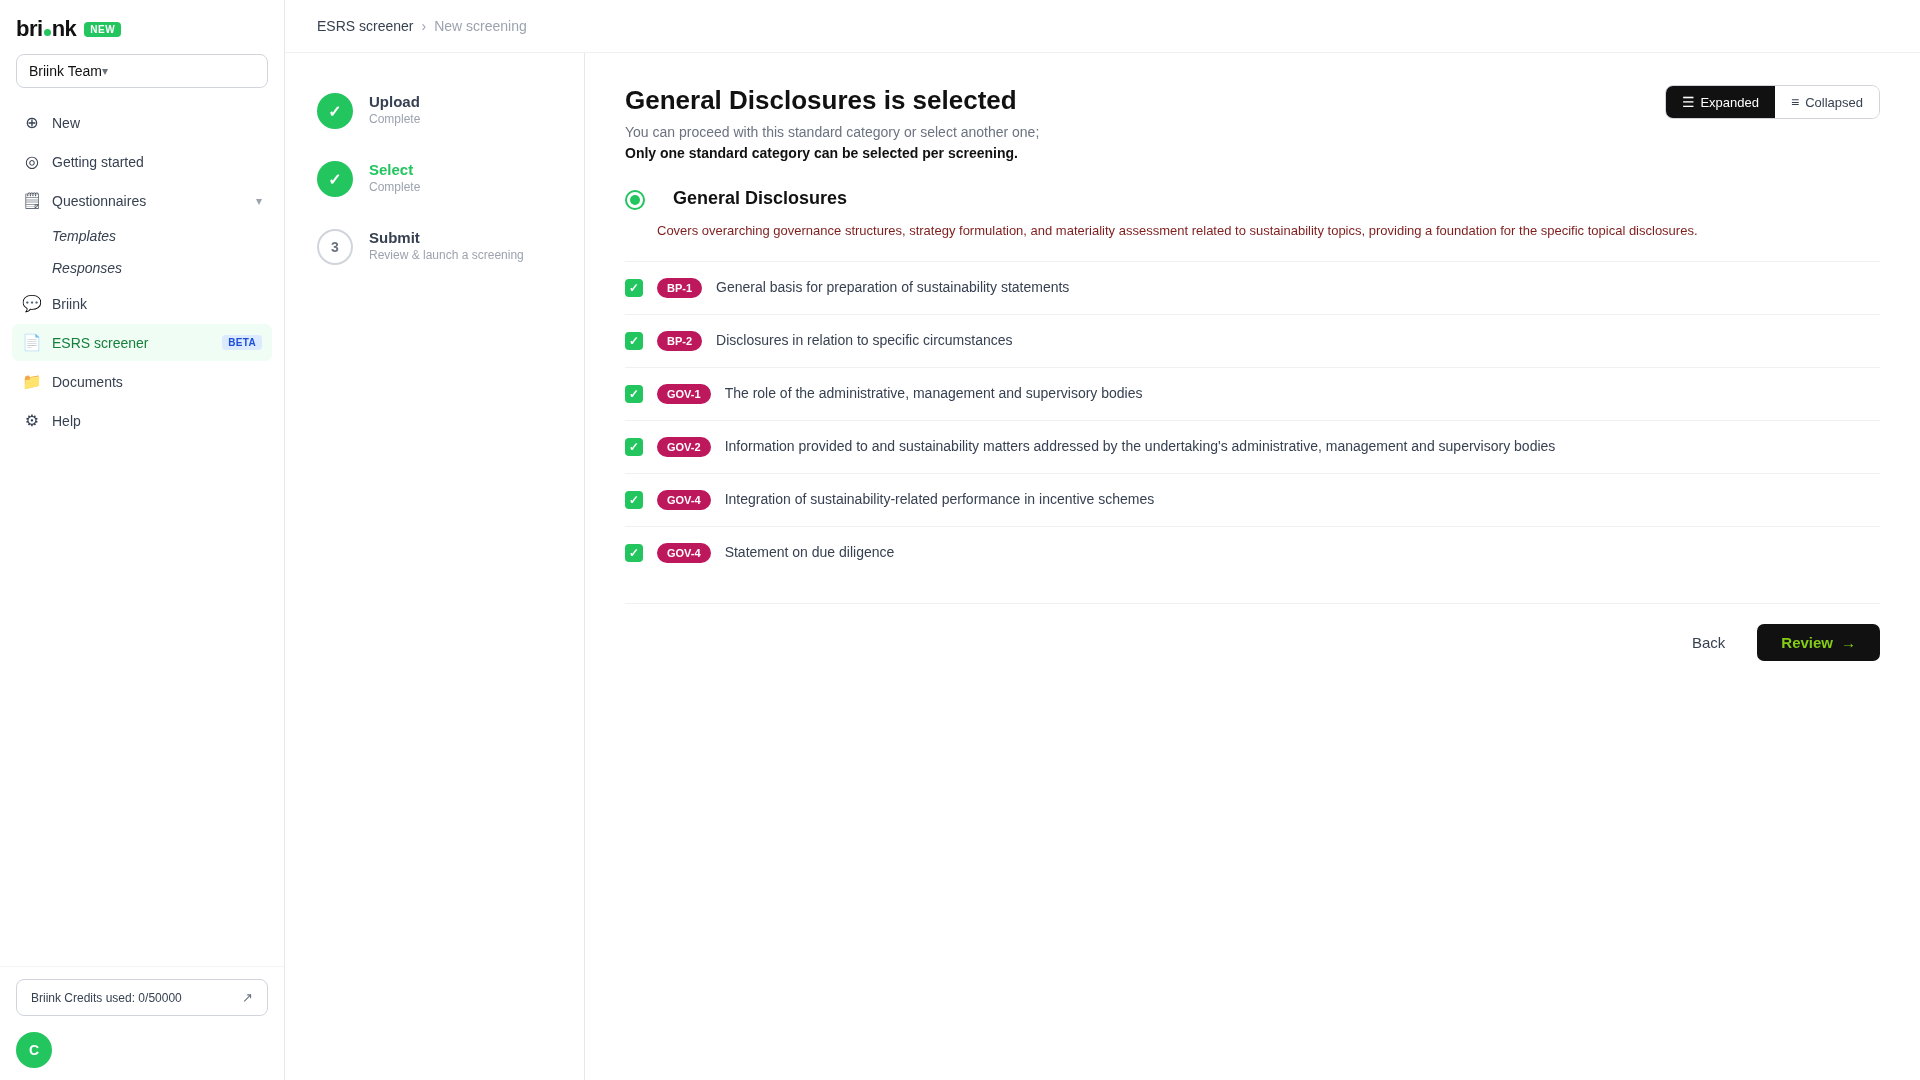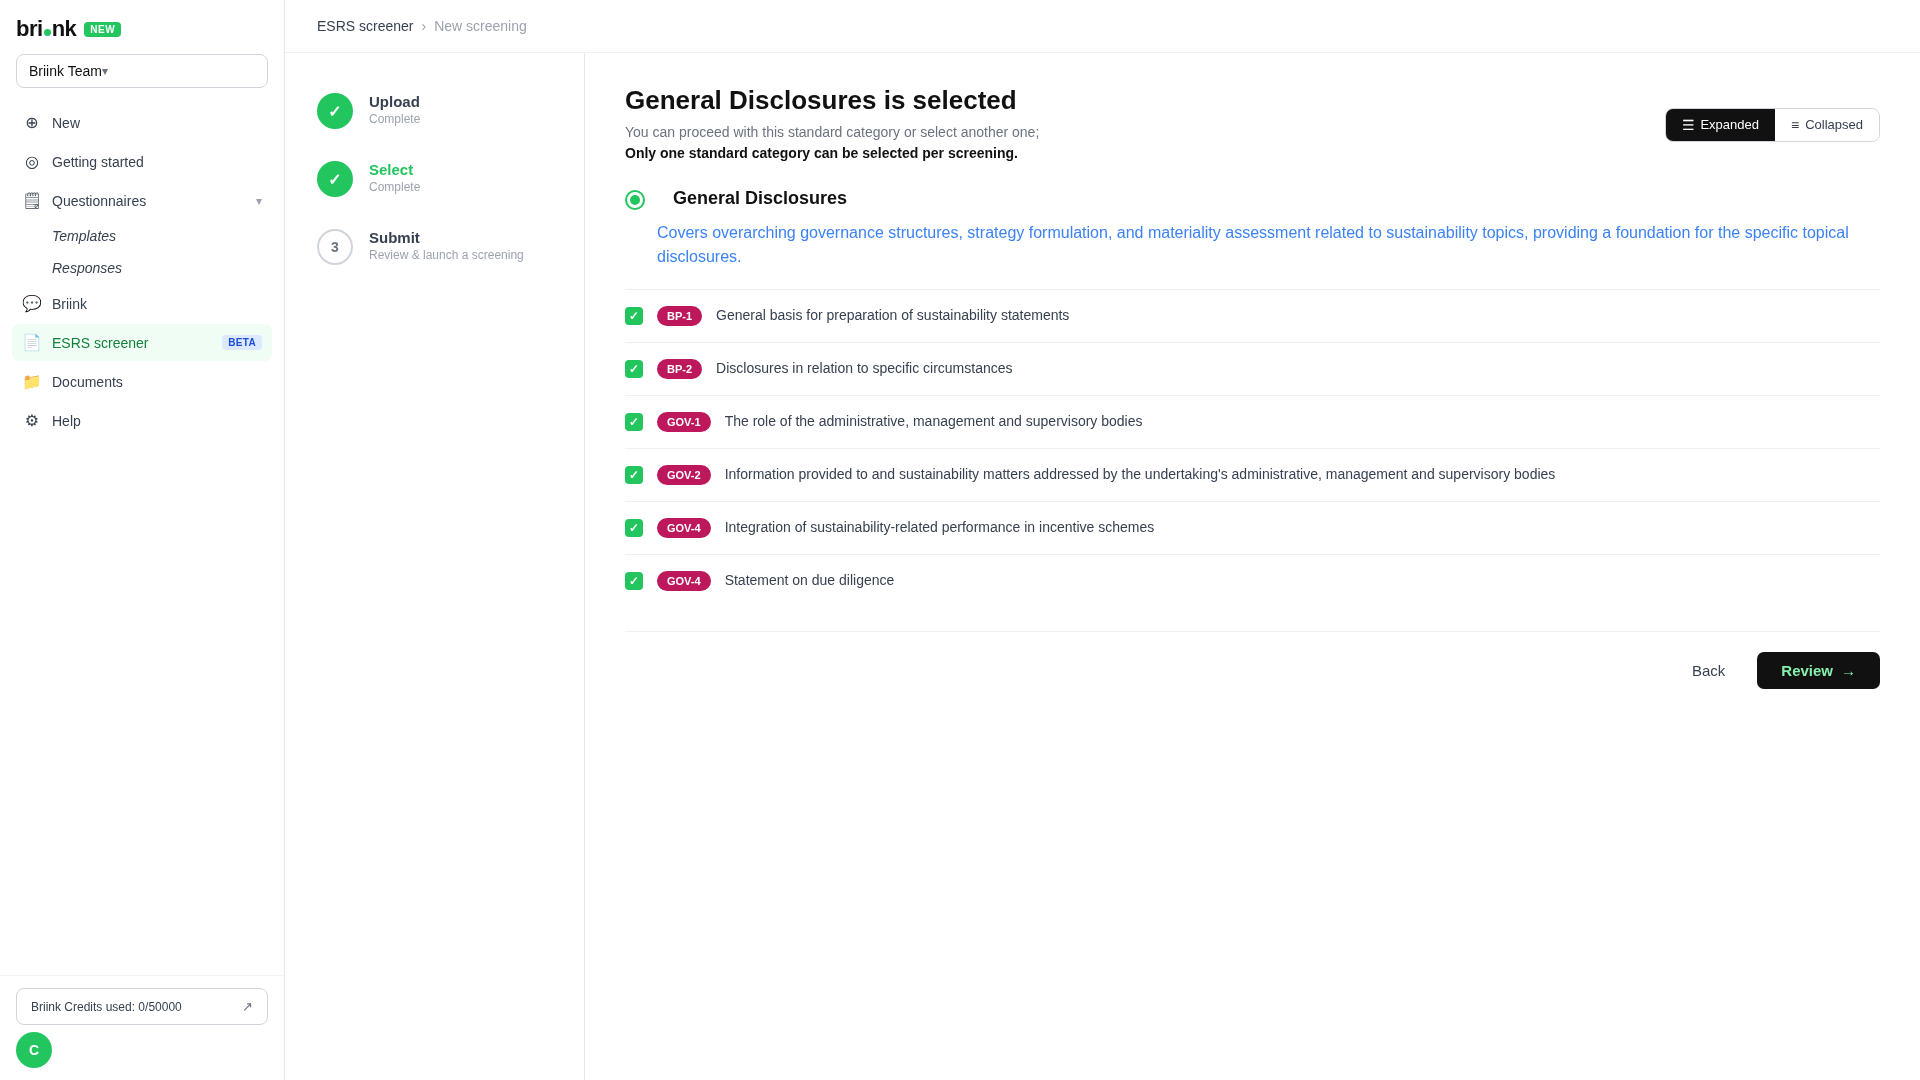--- a/index.html
+++ b/index.html
@@ -67,21 +67,21 @@
       font-style: italic;
     }
 
     .sidebar-bottom {
       padding: 12px 16px;
       border-top: 1px solid #f3f4f6;
     }
     .credits-box {
       border: 1.5px solid #d1d5db; border-radius: 8px; padding: 10px 14px;
       font-size: 12px; color: #374151; display: flex; align-items: center; justify-content: space-between;
-      margin-bottom: 7px; cursor: pointer;
+      margin-bottom: 16px; cursor: pointer;
     }
     .credits-icon { color: #6b7280; font-size: 13px; }
     .avatar {
       width: 36px; height: 36px; border-radius: 50%; background: #22c55e;
       display: flex; align-items: center; justify-content: center;
       color: #fff; font-weight: 700; font-size: 14px;
     }
 
     
     .main {
@@ -135,21 +135,21 @@
 
     
     .main-panel {
       flex: 1;
       overflow-y: auto;
       padding: 32px 40px;
       background: #fff;
     }
 
     .panel-header {
-      display: flex; justify-content: space-between; align-items: center;
+      display: flex; justify-content: space-between; align-items: flex-start;
       margin-bottom: 20px;
     }
     .panel-title { font-size: 26px; font-weight: 700; color: #111; }
     .panel-desc { font-size: 14px; color: #6b7280; margin-top: 6px; line-height: 1.5; }
     .panel-desc strong { color: #111; font-weight: 600; }
 
     .view-toggle {
       display: flex; border: 1.5px solid #d1d5db; border-radius: 8px; overflow: hidden;
     }
     .view-btn {
@@ -168,21 +168,21 @@
     .radio-btn {
       width: 20px; height: 20px; border-radius: 50%;
       border: 2px solid #22c55e; background: #fff;
       display: flex; align-items: center; justify-content: center;
       flex-shrink: 0; margin-top: 2px;
     }
     .radio-btn.selected::after {
       content: ''; width: 10px; height: 10px; border-radius: 50%; background: #22c55e;
     }
     .category-name { font-size: 18px; font-weight: 700; color: #111; }
-    .category-desc { font-size: 16px; color: #3b82f6; margin-top: 11px; line-height: 1.5; padding-left: 32px; }
+    .category-desc { font-size: 13px; color: #7f1d1d; margin-top: 11px; line-height: 1.5; padding-left: 32px; }
 
     
     .items-list { margin-top: 20px; }
     .item-row {
       display: flex; align-items: center; gap: 14px;
       padding: 16px 0; border-top: 1px solid #f0f0f0;
     }
     .item-checkbox {
       width: 18px; height: 18px; border-radius: 4px;
       background: #22c55e; display: flex; align-items: center; justify-content: center;
@@ -201,21 +201,21 @@
       padding: 20px 0 8px;
       border-top: 1px solid #f0f0f0;
       margin-top: 24px;
     }
     .btn-back {
       background: #fff; border: none; color: #374151;
       font-size: 15px; font-weight: 500; padding: 10px 20px; cursor: pointer;
       border-radius: 7px;
     }
     .btn-review {
-      background: #111; color: #86efac; border: none;
+      background: #111; color: #84cc16; border: none;
       font-size: 15px; font-weight: 600; padding: 10px 24px;
       border-radius: 7px; cursor: pointer;
       display: flex; align-items: center; gap: 8px;
     }
   </style>
 </head>
 <body>
 
 <div class="sidebar">
   <div class="sidebar-top">

